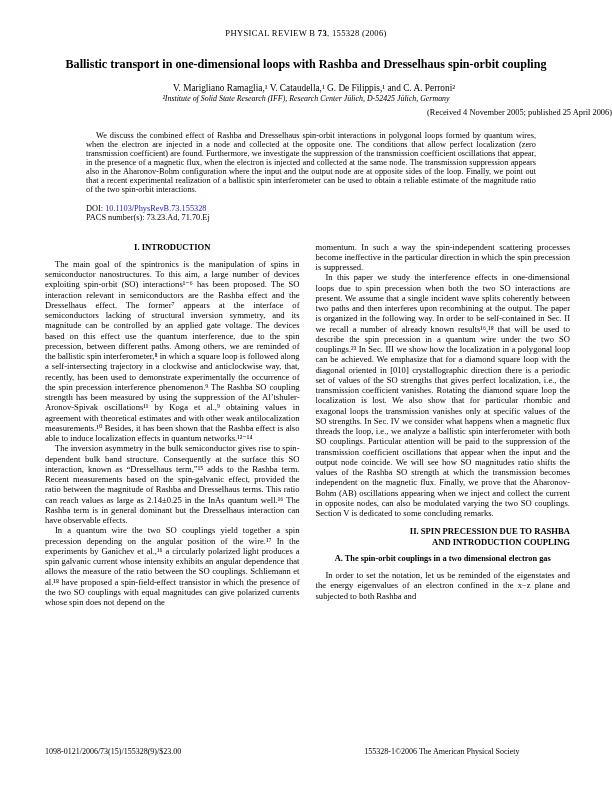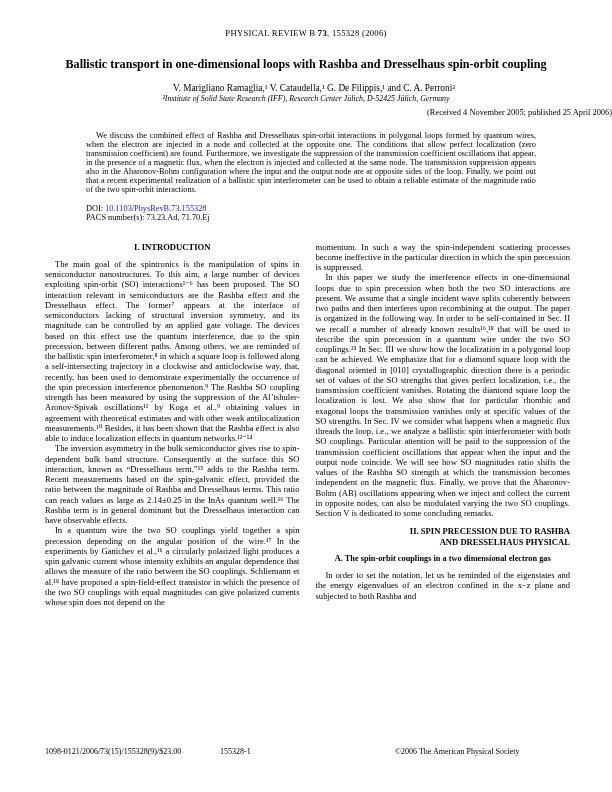--- a/index.html
+++ b/index.html
@@ -97,21 +97,21 @@
   }
   .footer {
     position: absolute;
     top: 747px;
     left: 45px;
     right: 42px;
     display: flex;
     font-size: 8px;
   }
   .footer .f-left { flex: 1; text-align: left; }
-  .footer .f-center { flex: 1; text-align: left; }
+  .footer .f-center { flex: 1; text-align: right; }
   .footer .f-right { flex: 1; text-align: left; }
 </style>
 </head>
 <body>
 
 <div class="page">
 
   <div class="journal-header">
     <span>PHYSICAL REVIEW B </span><span class="vol">73</span><span>, 155328 (2006)</span>
   </div>
@@ -138,21 +138,21 @@
       <p>The main goal of the spintronics is the manipulation of spins in semiconductor nanostructures. To this aim, a large number of devices exploiting spin-orbit (SO) interactions¹⁻⁶ has been proposed. The SO interaction relevant in semiconductors are the Rashba effect and the Dresselhaus effect. The former⁷ appears at the interface of semiconductors lacking of structural inversion symmetry, and its magnitude can be controlled by an applied gate voltage. The devices based on this effect use the quantum interference, due to the spin precession, between different paths. Among others, we are reminded of the ballistic spin interferometer,⁸ in which a square loop is followed along a self-intersecting trajectory in a clockwise and anticlockwise way, that, recently, has been used to demonstrate experimentally the occurrence of the spin precession interference phenomenon.⁹ The Rashba SO coupling strength has been measured by using the suppression of the Al’tshuler-Aronov-Spivak oscillations¹¹ by Koga et al.,⁹ obtaining values in agreement with theoretical estimates and with other weak antilocalization measurements.¹⁰ Besides, it has been shown that the Rashba effect is also able to induce localization effects in quantum networks.¹²⁻¹⁴</p>
       <p>The inversion asymmetry in the bulk semiconductor gives rise to spin-dependent bulk band structure. Consequently at the surface this SO interaction, known as “Dresselhaus term,”¹⁵ adds to the Rashba term. Recent measurements based on the spin-galvanic effect, provided the ratio between the magnitude of Rashba and Dresselhaus terms. This ratio can reach values as large as 2.14±0.25 in the InAs quantum well.¹⁶ The Rashba term is in general dominant but the Dresselhaus interaction can have observable effects.</p>
       <p>In a quantum wire the two SO couplings yield together a spin precession depending on the angular position of the wire.¹⁷ In the experiments by Ganichev et al.,¹⁶ a circularly polarized light produces a spin galvanic current whose intensity exhibits an angular dependence that allows the measure of the ratio between the SO couplings. Schliemann et al.¹⁸ have proposed a spin-field-effect transistor in which the presence of the two SO couplings with equal magnitudes can give polarized currents whose spin does not depend on the</p>
     </div>
 
     <div class="col">
       <p class="noindent">momentum. In such a way the spin-independent scattering processes become ineffective in the particular direction in which the spin precession is suppressed.</p>
       <p>In this paper we study the interference effects in one-dimensional loops due to spin precession when both the two SO interactions are present. We assume that a single incident wave splits coherently between two paths and then interferes upon recombining at the output. The paper is organized in the following way. In order to be self-contained in Sec. II we recall a number of already known results¹⁶,¹⁸ that will be used to describe the spin precession in a quantum wire under the two SO couplings.²³ In Sec. III we show how the localization in a polygonal loop can be achieved. We emphasize that for a diamond square loop with the diagonal oriented in [010] crystallographic direction there is a periodic set of values of the SO strengths that gives perfect localization, i.e., the transmission coefficient vanishes. Rotating the diamond square loop the localization is lost. We also show that for particular rhombic and exagonal loops the transmission vanishes only at specific values of the SO strengths. In Sec. IV we consider what happens when a magnetic flux threads the loop, i.e., we analyze a ballistic spin interferometer with both SO couplings. Particular attention will be paid to the suppression of the transmission coefficient oscillations that appear when the input and the output node coincide. We will see how SO magnitudes ratio shifts the values of the Rashba SO strength at which the transmission becomes independent on the magnetic flux. Finally, we prove that the Aharonov-Bohm (AB) oscillations appearing when we inject and collect the current in opposite nodes, can also be modulated varying the two SO couplings. Section V is dedicated to some concluding remarks.</p>
       <div class="sec-heading-2">
         <div>II. SPIN PRECESSION DUE TO RASHBA</div>
-        <div>AND DRESSELHAUS PHYSICAL</div>
+        <div>AND INTRODUCTION COUPLING</div>
       </div>
       <div class="subsec-heading">A. The spin-orbit couplings in a two dimensional electron gas</div>
       <p>In order to set the notation, let us be reminded of the eigenstates and the energy eigenvalues of an electron confined in the x−z plane and subjected to both Rashba and</p>
     </div>
 
   </div>
 
   <div class="footer">
     <span class="f-left">1098-0121/2006/73(15)/155328(9)/$23.00</span>
     <span class="f-center">155328-1</span>

